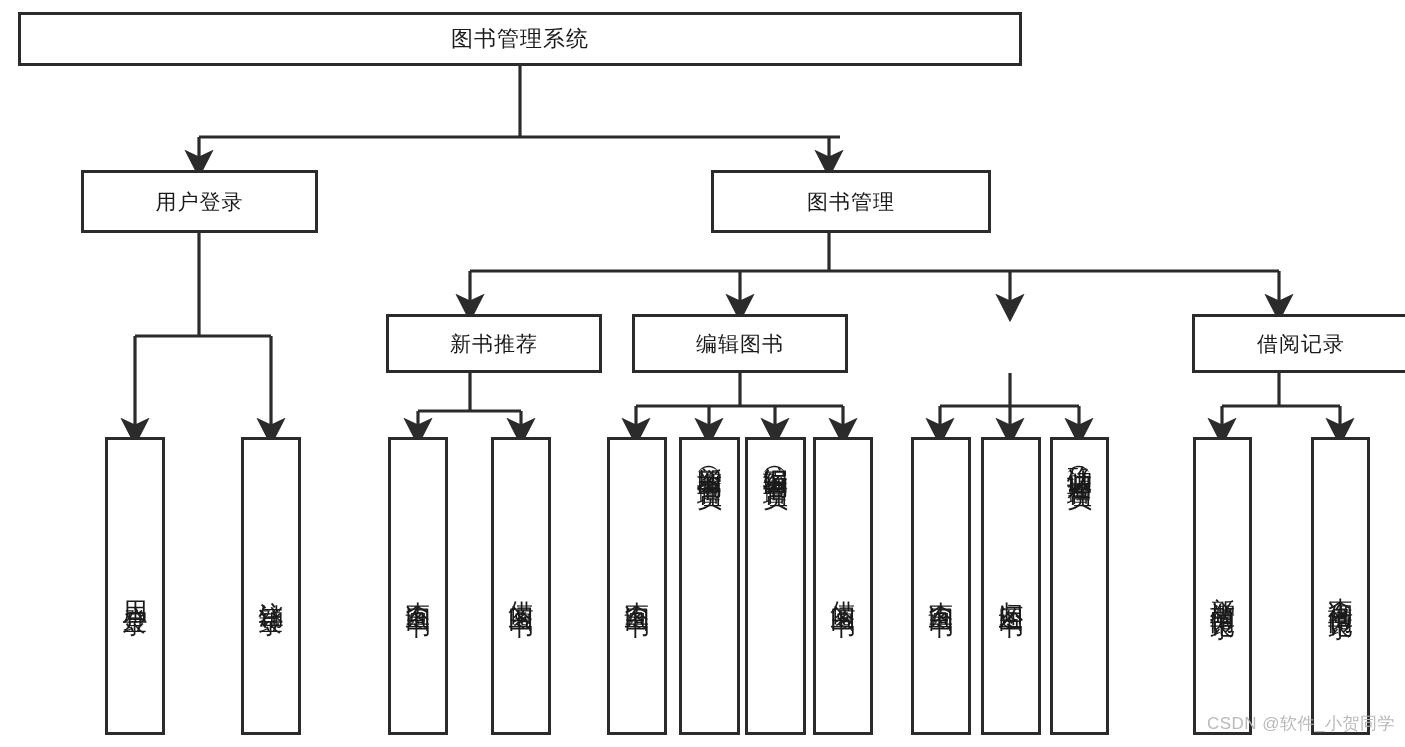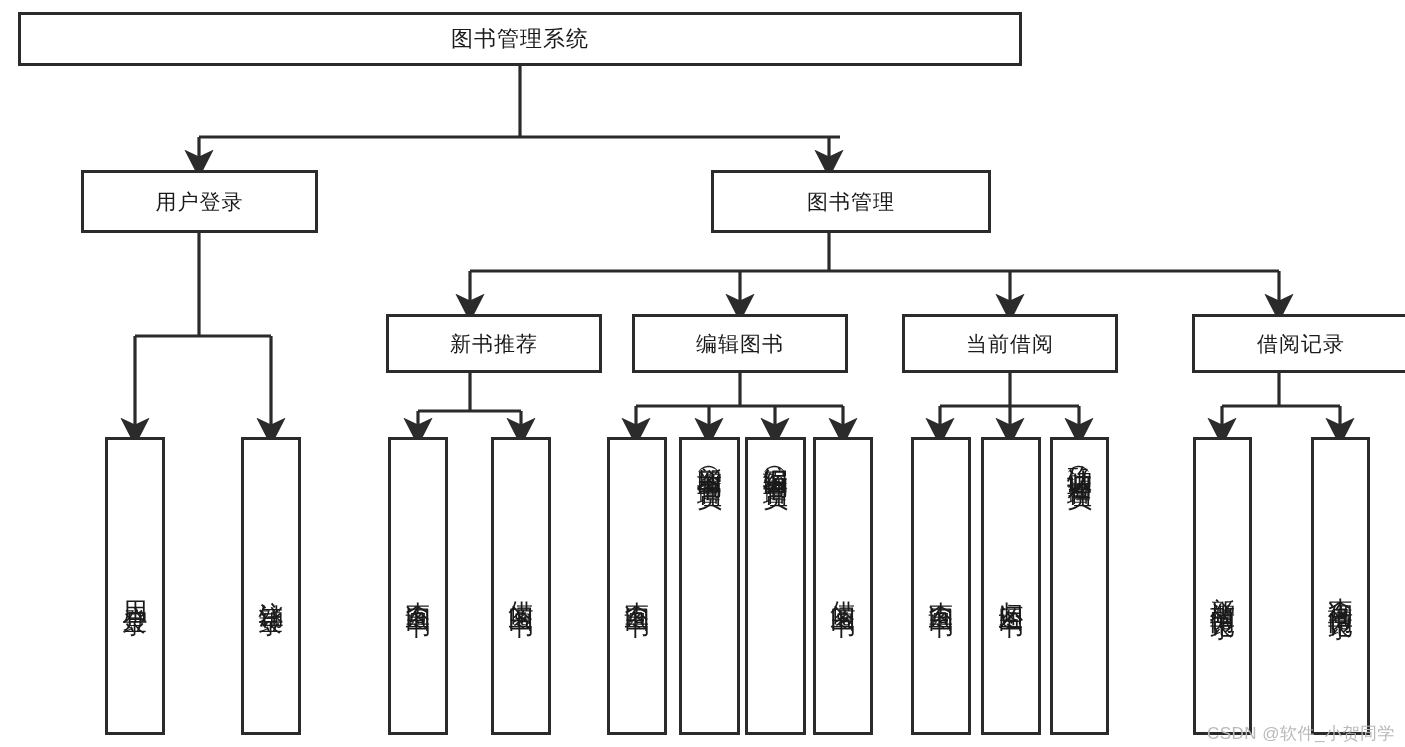--- a/index.html
+++ b/index.html
@@ -39,21 +39,21 @@
   .node-box.vertical.centered{
     align-items:center;
   }
   .node-box.vertical.centered .node-label{
     letter-spacing:4px;
   }
   .node-box.root .node-label{font-size:22px;}
   #watermark{
     position:absolute;
     right:10px;
-    bottom:2px;
+    bottom:12px;
     font-size:17px;
     color:#b9b9b9;
     letter-spacing:0.5px;
     white-space:nowrap;
     pointer-events:none;
   }
 </style>
 </head>
 <body>
 
@@ -121,23 +121,20 @@
   <div class="node-box" style="left:711px;top:170px;width:280px;height:63px;">
     <span class="node-label">图书管理</span>
   </div>
 
   <div class="node-box" style="left:362px;top:314px;width:216px;height:59px;margin-left:24px;">
     <span class="node-label">新书推荐</span>
   </div>
   <div class="node-box" style="left:632px;top:314px;width:216px;height:59px;">
     <span class="node-label">编辑图书</span>
   </div>
-  <div class="node-box" style="left:902px;top:314px;width:216px;height:59px;">
-    <span class="node-label">当前借阅</span>
-  </div>
   <div class="node-box" style="left:1170px;top:314px;width:218px;height:59px;margin-left:22px;">
     <span class="node-label">借阅记录</span>
   </div>
 
   <div class="node-box vertical centered" style="left:105px;top:437px;width:60px;height:298px;">
     <span class="node-label">用户登录</span>
   </div>
   <div class="node-box vertical centered" style="left:241px;top:437px;width:60px;height:298px;">
     <span class="node-label">注销登录</span>
   </div>

